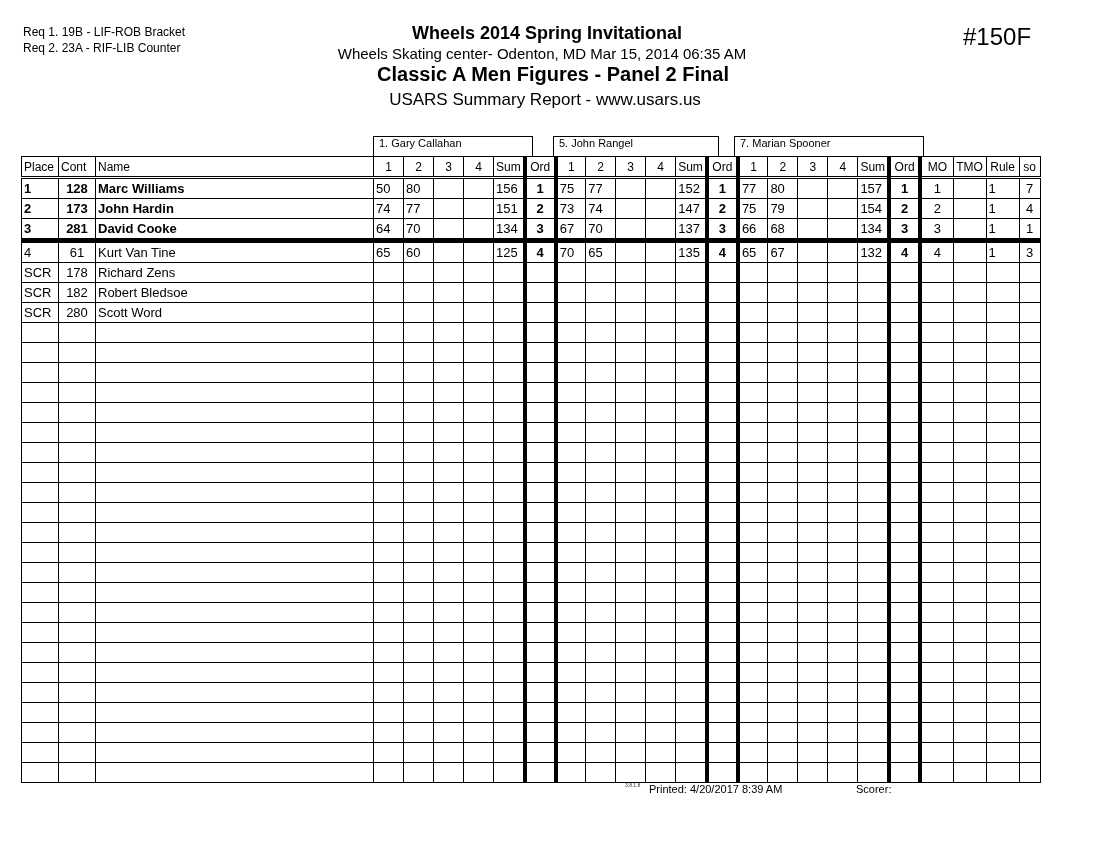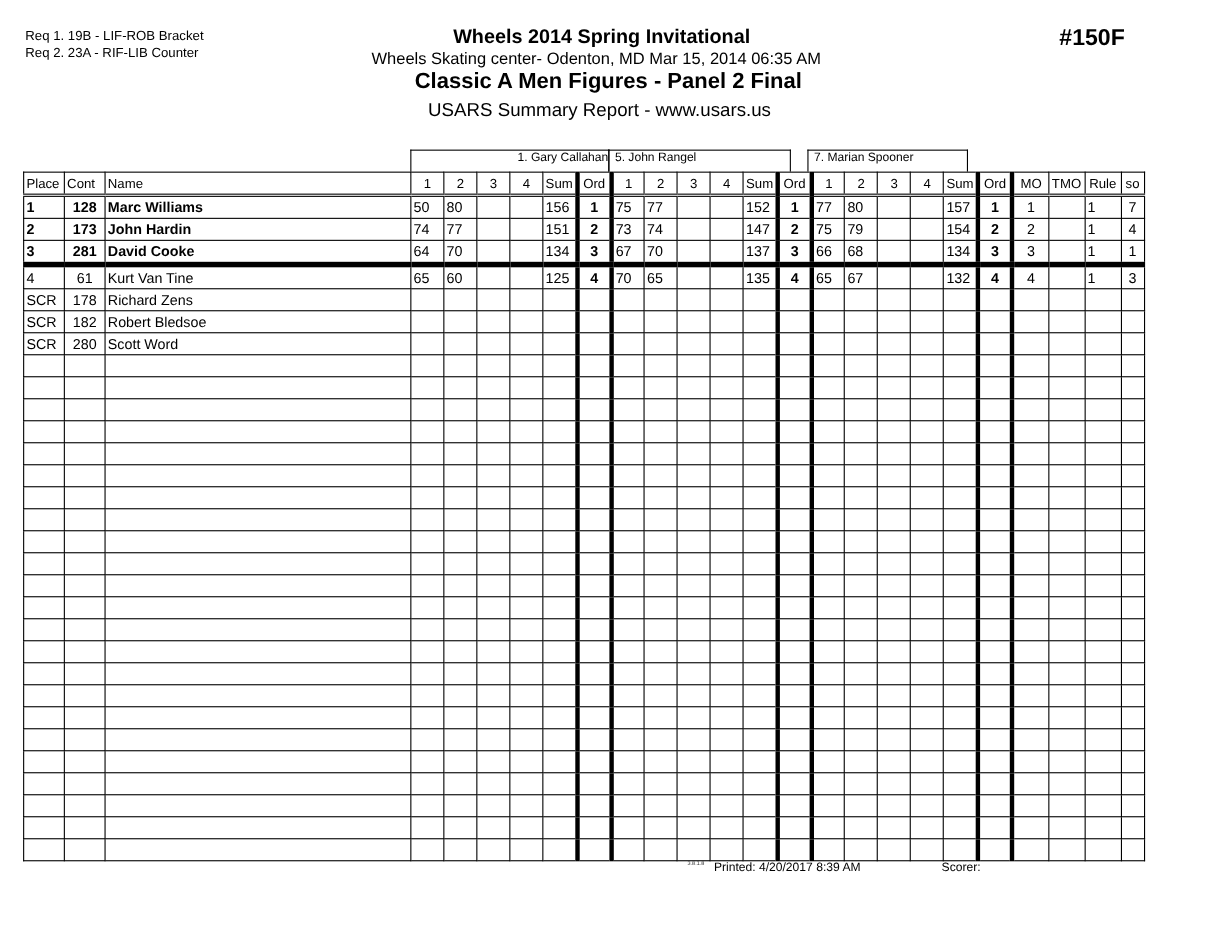--- a/index.html
+++ b/index.html
@@ -3,21 +3,21 @@
 <meta charset="utf-8">
 <style>
   html,body{margin:0;padding:0;background:#fff;}
   body{width:1100px;height:850px;position:relative;font-family:"Liberation Sans",sans-serif;color:#000;overflow:hidden;}
   .reqs{position:absolute;left:23px;top:24px;font-size:12px;line-height:16px;}
   .hdr{position:absolute;left:0;width:1100px;text-align:center;}
   .t1{top:23px;font-size:18px;font-weight:bold;left:-3px;}
   .t2{top:45px;font-size:15px;left:-8px;}
   .t3{top:63px;font-size:20px;font-weight:bold;left:3px;}
   .t4{top:90px;font-size:17px;left:-5px;}
-  .evnum{position:absolute;left:963px;top:23px;font-size:21px;font-weight:bold;}
+  .evnum{position:absolute;left:963px;top:23px;font-size:24px;font-weight:normal;}
   .judge{position:absolute;top:136px;height:20px;border:1px solid #000;border-bottom:none;font-size:11px;line-height:13px;padding-left:5px;box-sizing:border-box;}
   table.grid{position:absolute;left:21px;top:156px;border-collapse:collapse;table-layout:fixed;font-size:13px;}
   table.grid td{border:1px solid #000;height:19px;padding:0 2px;white-space:nowrap;overflow:hidden;line-height:16px;}
   table.grid tr.head td{height:19px;border-bottom:3px double #000;font-size:12px;}
   td.c{text-align:center;}
   td.r{text-align:left;}
   td.ord{font-weight:bold;text-align:center;}
   td.thickL{border-left:4px solid #000 !important;}
   tr.bold td.b{font-weight:bold;}
   tr.sep td{border-bottom:5px solid #000;}
@@ -31,23 +31,23 @@
   <div>Req  1.  19B - LIF-ROB Bracket</div>
   <div>Req  2.  23A - RIF-LIB Counter</div>
 </div>
 
 <div class="hdr t1">Wheels 2014 Spring Invitational</div>
 <div class="hdr t2">Wheels Skating center- Odenton, MD  Mar 15, 2014  06:35 AM</div>
 <div class="hdr t3">Classic A Men Figures - Panel 2 Final</div>
 <div class="hdr t4">USARS Summary Report - www.usars.us</div>
 <div class="evnum">#150F</div>
 
-<div class="judge" style="left:373px;width:181px;text-align:right;">1.  Gary Callahan</div>
+<div class="judge" style="left:373px;width:160px;">1.  Gary Callahan</div>
 <div class="judge" style="left:553px;width:166px;">5.  John Rangel</div>
-<div class="judge" style="left:734px;width:146px;">7.  Marian Spooner</div>
+<div class="judge" style="left:734px;width:190px;">7.  Marian Spooner</div>
 
 <table class="grid">
   <colgroup>
     <col style="width:37px">
       <col style="width:37px">
       <col style="width:278px">
     <col style="width:30px">
       <col style="width:30px">
       <col style="width:30px">
       <col style="width:30px">

